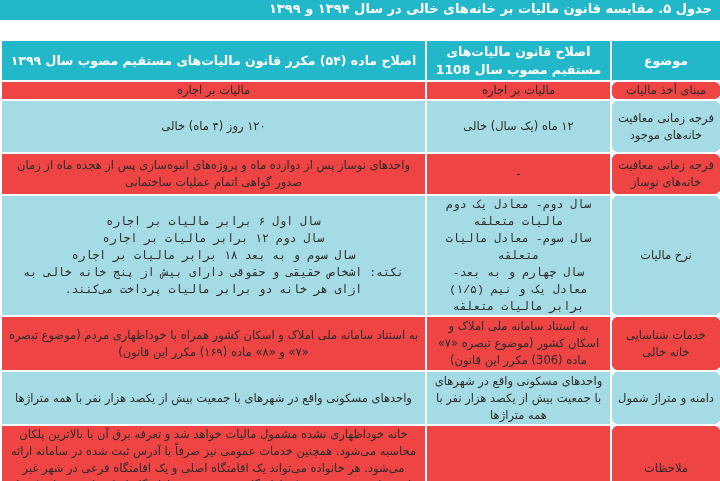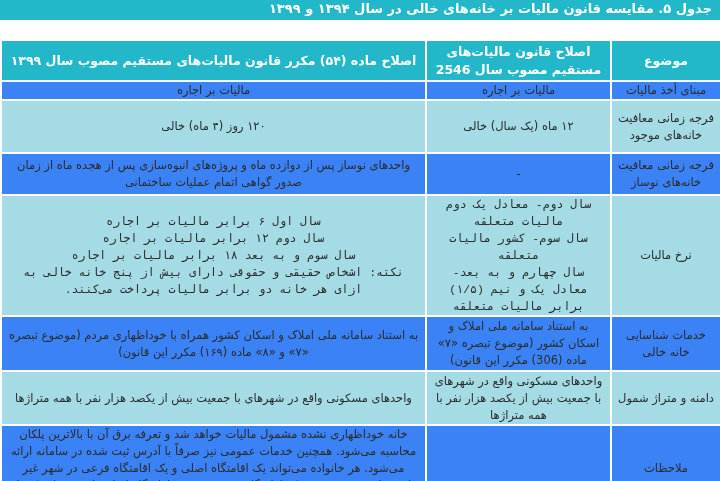--- a/index.html
+++ b/index.html
@@ -19,42 +19,42 @@
     border-collapse:collapse; direction:rtl; table-layout:fixed;
   }
   table.cmp td, table.cmp th {
     border:2px solid #ffffff; text-align:center; vertical-align:middle;
     padding:0 6px; font-size:11.5px; line-height:17px;
   }
   table.cmp th {
     background:#22b8c9; color:#ffffff; font-weight:bold; font-size:12.5px; height:39px;
     line-height:18px;
   }
-  tr.gray td { background:#3b82f6; }
+  tr.gray td { background:#ef4444; }
   tr.blue td { background:#a5dbe5; }
-  td.topic { font-size:11.5px; }
+  td.topic { font-size:11.5px;border-radius:9px; }
   .lines span { display:block;font-family:Liberation Mono, monospace; }
 </style>
 </head>
 <body>
 
 <div class="title-band">
   <div class="title">جدول ۵. مقایسه قانون مالیات بر خانه‌های خالی در سال ۱۳۹۴ و ۱۳۹۹</div>
 </div>
 
 <table class="cmp">
   <colgroup>
     <col style="width:110px">
     <col style="width:185px">
     <col style="width:425px">
   </colgroup>
   <tbody>
       <tr>
     <th>موضوع</th>
-    <th>اصلاح قانون مالیات‌های مستقیم مصوب سال 2546</th>
+    <th>اصلاح قانون مالیات‌های مستقیم مصوب سال 1108</th>
     <th>اصلاح ماده (۵۴) مکرر قانون مالیات‌های مستقیم مصوب سال ۱۳۹۹</th>
   </tr>
 
   <tr class="gray" style="height:17px">
     <td class="topic">مبنای أخذ مالیات</td>
     <td>مالیات بر اجاره</td>
     <td>مالیات بر اجاره</td>
   </tr>
 
   <tr class="blue" style="height:53px">
@@ -66,21 +66,21 @@
   <tr class="gray" style="height:42px">
     <td class="topic">فرجه زمانی معافیت خانه‌های نوساز</td>
     <td>-</td>
     <td>واحدهای نوساز پس از دوازده ماه و پروژه‌های انبوه‌سازی پس از هجده ماه از زمان صدور گواهی اتمام عملیات ساختمانی</td>
   </tr>
 
   <tr class="blue" style="height:107px">
     <td class="topic">نرخ مالیات</td>
     <td class="lines">
       <span>سال دوم- معادل یک دوم مالیات متعلقه</span>
-      <span>سال سوم- کشور مالیات متعلقه</span>
+      <span>سال سوم- معادل مالیات متعلقه</span>
       <span>سال چهارم و به بعد- معادل یک و نیم (۱/۵) برابر مالیات متعلقه</span>
     </td>
     <td class="lines">
       <span>سال اول ۶ برابر مالیات بر اجاره</span>
       <span>سال دوم ۱۲ برابر مالیات بر اجاره</span>
       <span>سال سوم و به بعد ۱۸ برابر مالیات بر اجاره</span>
       <span>نکته: اشخاص حقیقی و حقوقی دارای بیش از پنج خانه خالی به ازای هر خانه دو برابر مالیات پرداخت می‌کنند.</span>
     </td>
   </tr>
 

